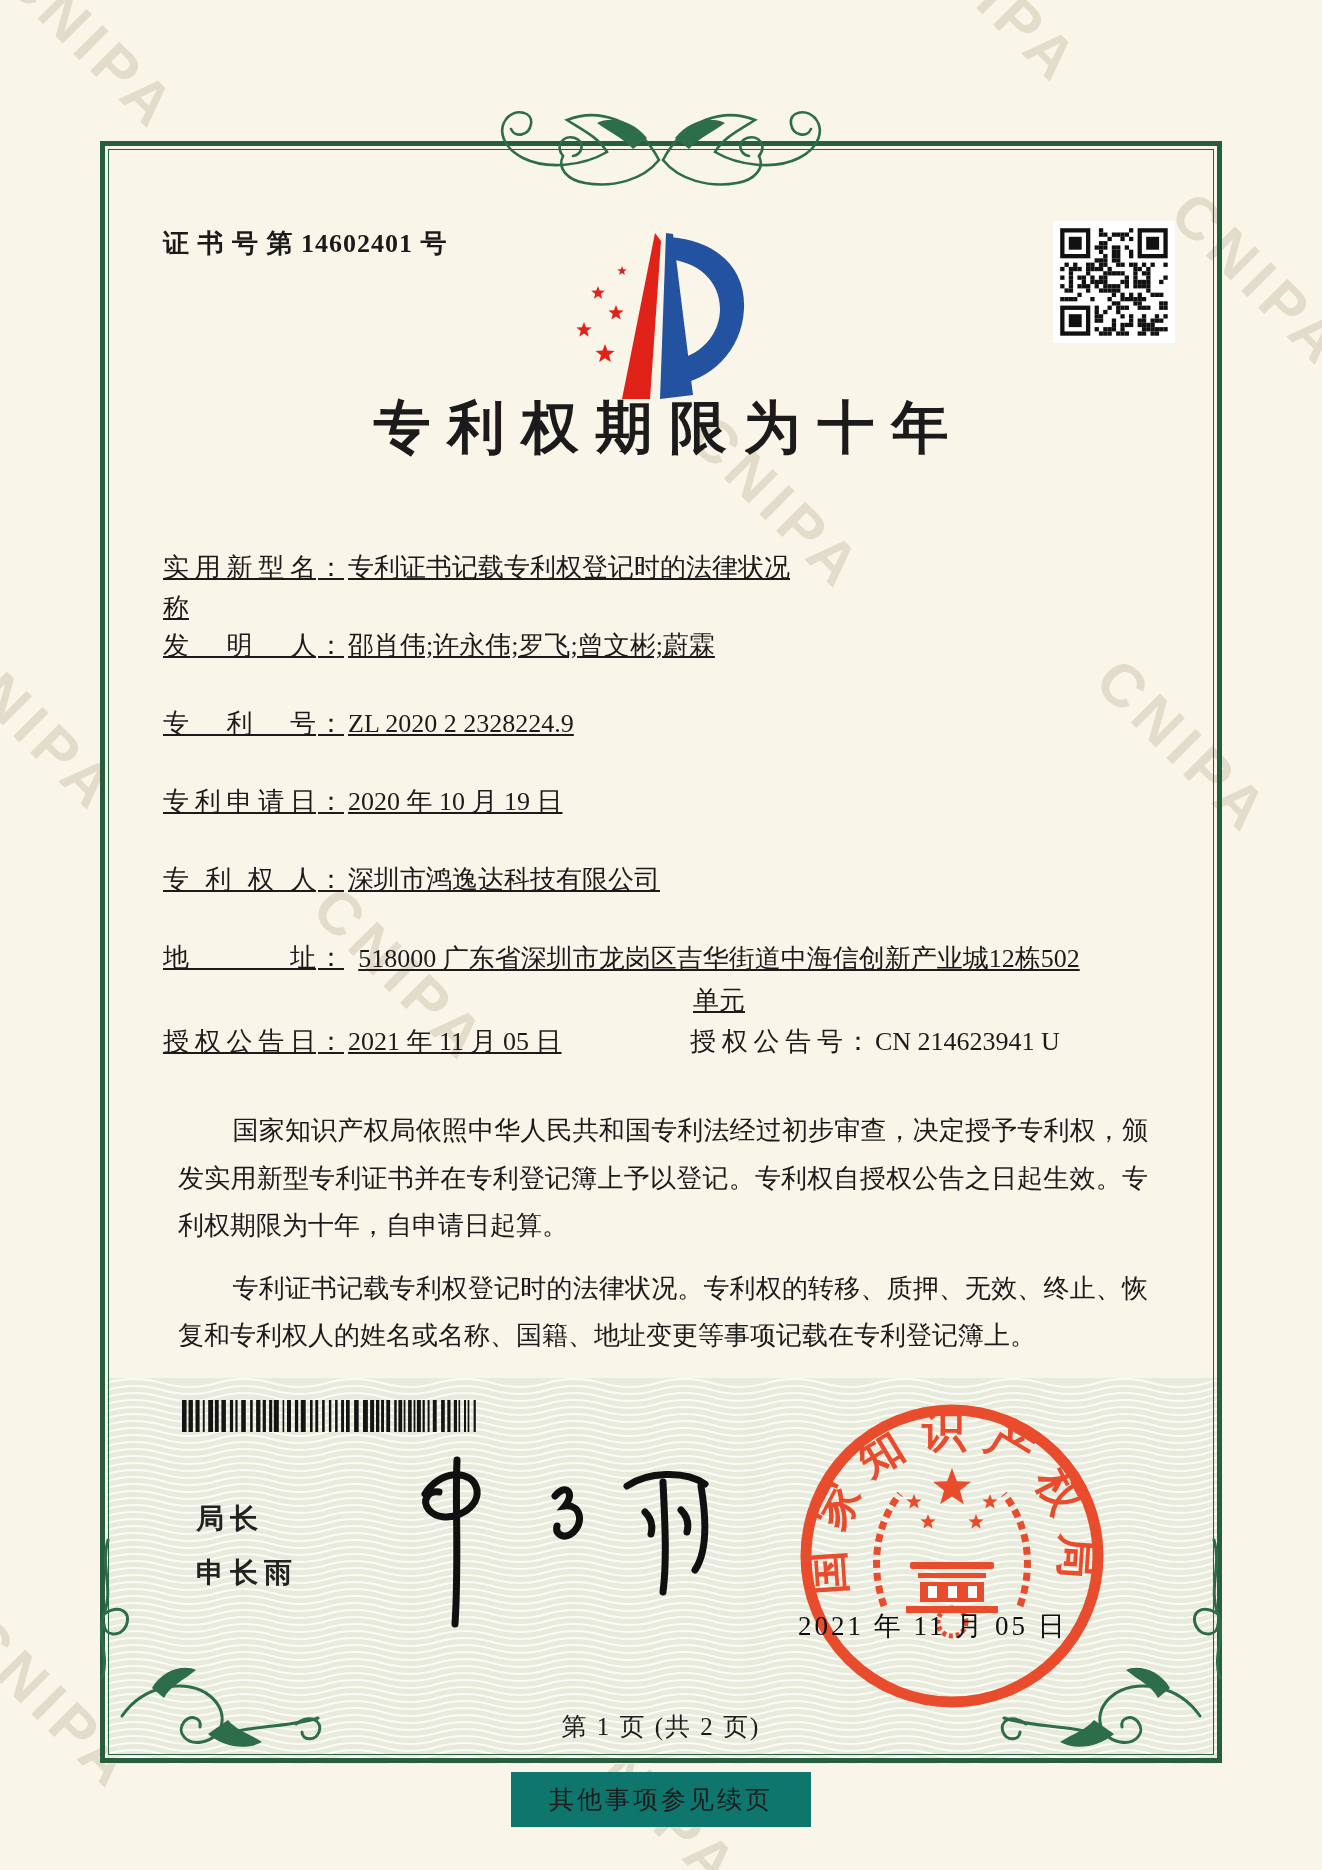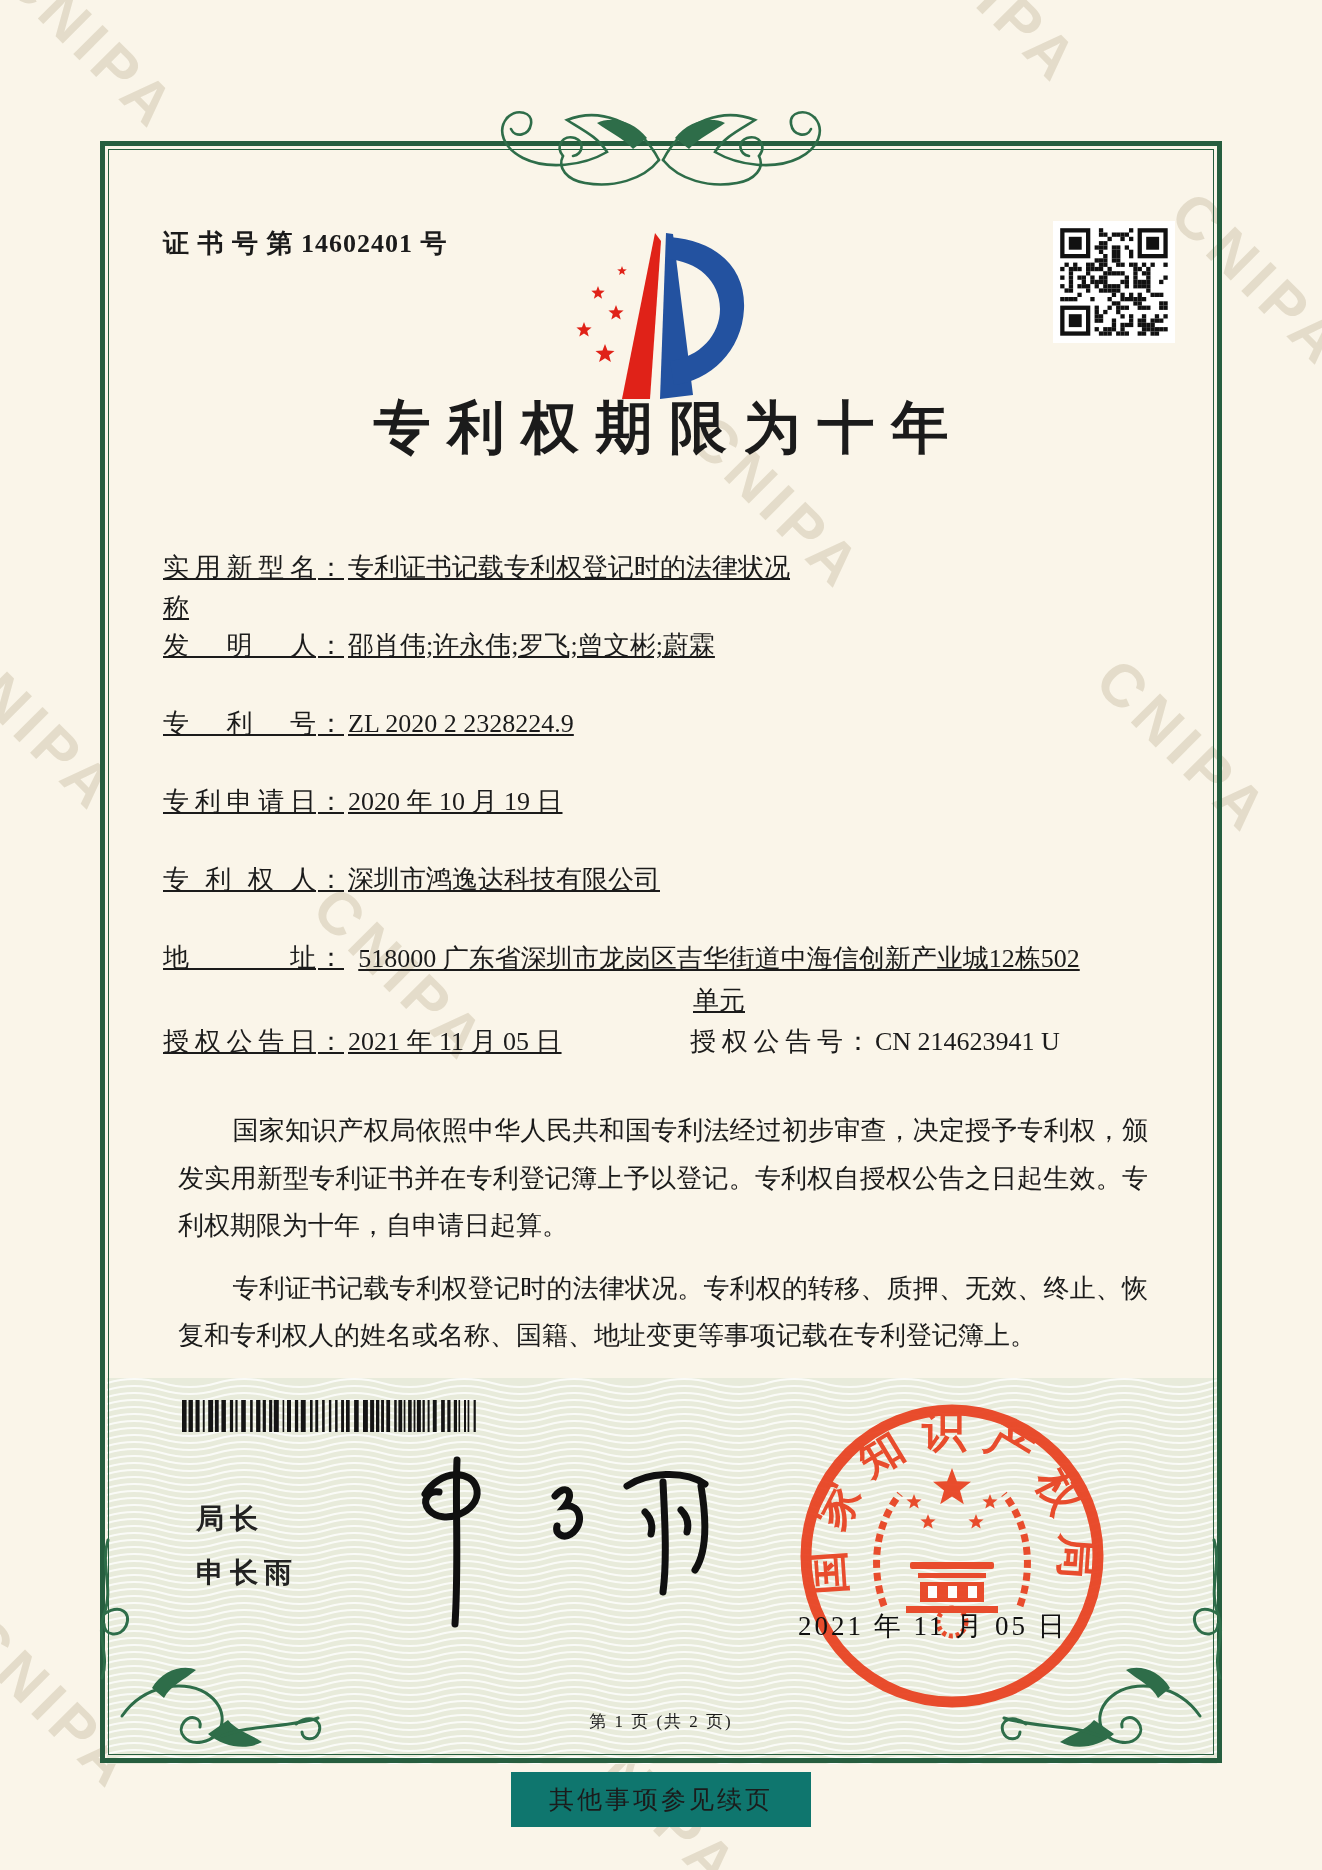--- a/index.html
+++ b/index.html
@@ -24,21 +24,21 @@
   .grant2{position:absolute;left:527px;top:0;display:flex;}
   .body-text{position:absolute;left:163px;top:1092px;width:1000px;font-size:26px;line-height:47.5px;
              text-align:justify;z-index:5;}
   .body-text p{margin:15px;text-indent:2.1em;}
   .barcode{position:absolute;left:182px;top:1400px;z-index:5;}
   .role{position:absolute;left:196px;font:bold 28px "Liberation Sans","DejaVu Sans",sans-serif;
         letter-spacing:6px;z-index:5;color:#222;}
   .sig{position:absolute;left:395px;top:1442px;z-index:6;}
   .seal{position:absolute;left:792px;top:1396px;z-index:6;opacity:.93;}
   .sealdate{position:absolute;left:798px;top:1608px;font-size:27px;letter-spacing:3px;color:#101010;z-index:7;}
-  .pageinfo{position:absolute;left:0;top:1710px;width:100%;text-align:center;font-size:17px;letter-spacing:2px;z-index:5;}
+  .pageinfo{position:absolute;left:0;top:1710px;width:100%;text-align:center;font-size:25px;letter-spacing:2px;z-index:5;}
   .note{position:absolute;left:50%;transform:translateX(-50%);top:1772px;background:#0f766e;
         padding:11px 38px;font-size:25px;letter-spacing:3px;z-index:5;}
   svg text{font-family:"Liberation Serif","DejaVu Serif",serif;}
 </style>
 </head>
 <body>
 
 <div class="page">
 
   <div class="wm" style="left:-18px;top:8px">CNIPA</div>

